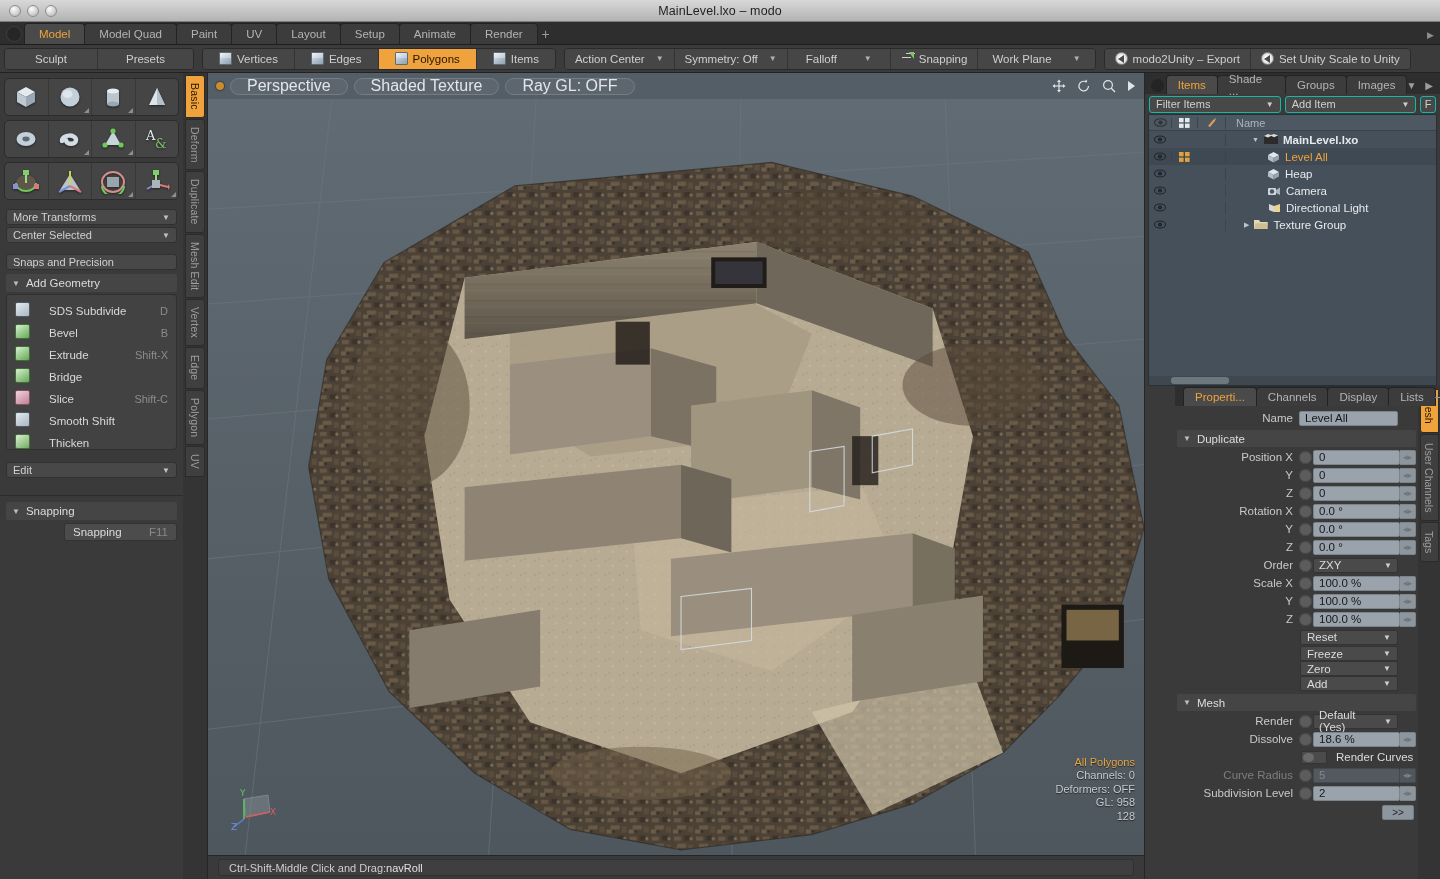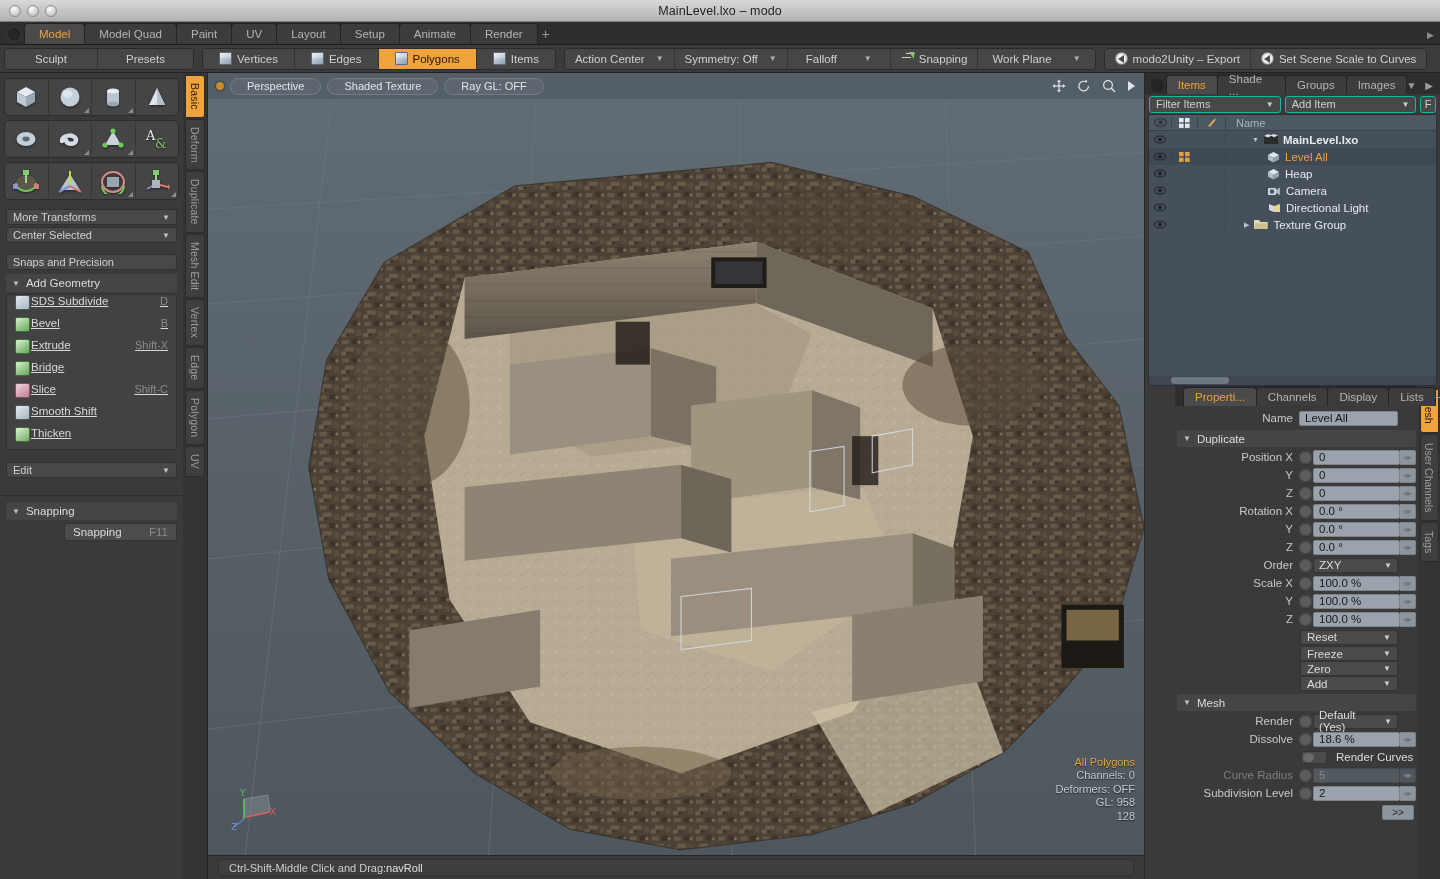--- a/index.html
+++ b/index.html
@@ -175,22 +175,22 @@
     display: flex; align-items: center; gap: 6px; padding: 0 6px;
     color: #dcdcdc; font-size: 11.5px; border-radius: 2px;
   }
   .tri { font-size: 8px; color: #bdbdbd; }
   .toollist {
     margin: 2px 6px 0 6px;
     background: #424242; border: 1px solid #303030; border-radius: 4px;
     overflow: hidden;
   }
   .tool {
-    height: 22px; display: flex; align-items: flex-start; gap: 1px;
-    padding: 0 8px; color: #d8d8d8; font-size: 11.5px; cursor: default; text-decoration: underline;
+    height: 22px; display: flex; align-items: flex-end; gap: 19px;
+    padding: 0 8px; color: #d8d8d8; font-size: 11.5px; cursor: default;
   }
   .tool .key { margin-left: auto; color: #8c8c8c; font-size: 11px; }
   .tool-ico {
     width: 15px; height: 15px; flex: 0 0 15px; border-radius: 2px;
     border: 1px solid #4e5a62;
     background: linear-gradient(145deg,#dfe7ee,#9fb0bf);
   }
   .tool-ico.g { background: linear-gradient(145deg,#d6f0cf,#64a855); border-color: #3f6e36; }
   .tool-ico.p { background: linear-gradient(145deg,#f3d4dd,#c07f95); border-color: #7f5362; }
   .tool-ico.t { background: linear-gradient(145deg,#d9f2d2,#73ab63); border-color: #47703d; }
@@ -210,21 +210,21 @@
   .viewwrap { flex: 1 1 auto; display: flex; flex-direction: column; min-width: 0; background: #2f2f2f; }
   .view-head {
     height: 26px; flex: 0 0 26px; position: relative;
     background: #545e66; display: flex; align-items: center; padding-left: 8px; gap: 6px;
     overflow: hidden;
   }
   .vh-dot { width: 8px; height: 8px; border-radius: 50%; background: #c98c2e; box-shadow: 0 0 2px #000; }
   .vpill {
     height: 17px; padding: 0 16px; border-radius: 9px;
     background: #5d666e; border: 1px solid #737d85;
-    display: flex; align-items: center; color: #e2e6ea; font-size: 11px;
+    display: flex; align-items: center; color: #e2e6ea; font-size: 16px;
     cursor: default;
   }
   .vh-icons {
     position: absolute; right: 8px; top: 0; height: 26px;
     display: flex; align-items: center; gap: 11px; color: #dfe4e8;
   }
   .vh-icons svg { display: block; }
 
   .viewport { flex: 1 1 auto; position: relative; overflow: hidden; background: #5a646c; }
   .stats {
@@ -447,21 +447,21 @@
       </div>
     </div>
 
     <div class="tgroup">
       <div class="tbtn sm">
         <span class="unity-ico"></span>
         <span>modo2Unity – Export</span>
       </div>
       <div class="tbtn sm">
         <span class="unity-ico"></span>
-        <span>Set Scene Scale to Curves</span>
+        <span>Set Unity Scale to Unity</span>
       </div>
     </div>
   </div>
 
   <div class="body">
 
     <div class="leftpane">
       <div class="left-scroll">
         <div class="left-col">
 

